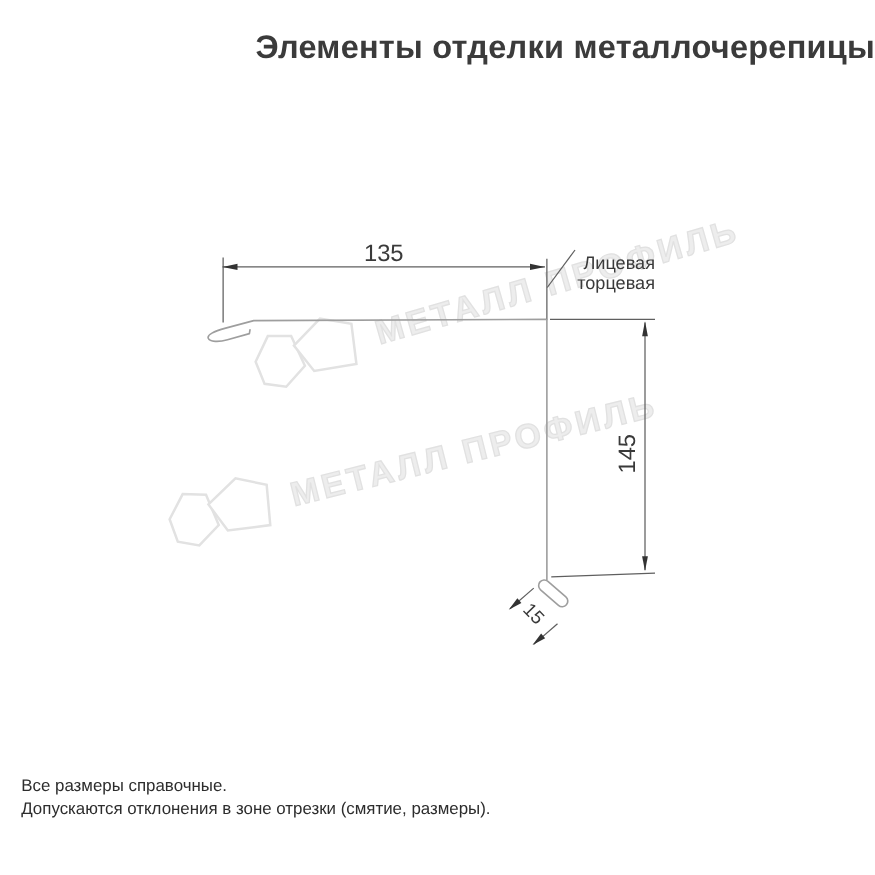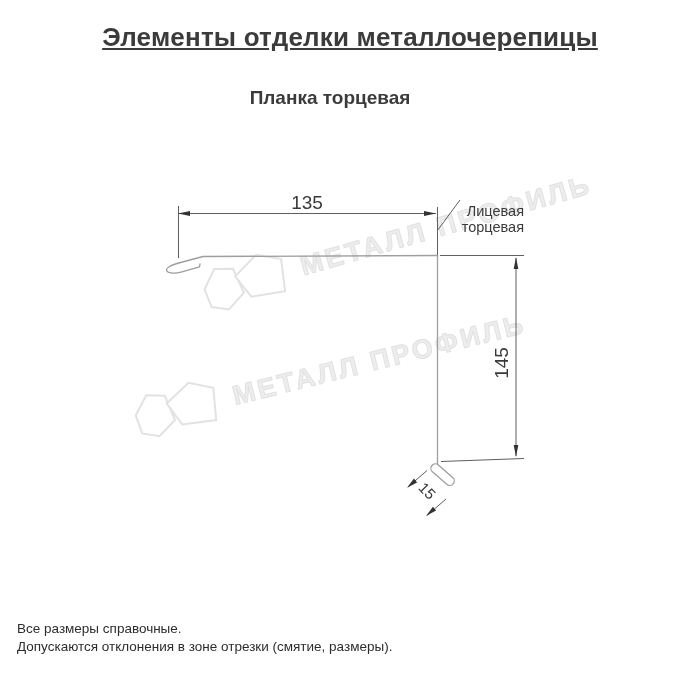--- a/index.html
+++ b/index.html
@@ -1,22 +1,22 @@
 <!DOCTYPE html>
 <html><head>
 <meta charset="utf-8">
 <style>
   html,body{margin:0;padding:0;}
   body{width:700px;height:700px;background:#ffffff;overflow:hidden;
        font-family:"Liberation Sans","DejaVu Sans",sans-serif;}
   .page{position:relative;width:700px;height:700px;background:#fff;}
 
   
-  .title{position:absolute;top:22px;left:0;width:700px;text-align:center;
-         font-size:26px;font-weight:bold;color:#3b3b3b;letter-spacing:.2px;text-decoration:underline;}
+  .title{position:absolute;top:22px;left:0;width:700px;text-align:right;
+         font-size:26px;font-weight:bold;color:#3b3b3b;letter-spacing:.2px;}
   .subtitle{position:absolute;top:86px;left:0;width:660px;text-align:center;color:#3b3b3b;}
   .product-name{font-size:19px;font-weight:bold;line-height:24px;}
   .product-code{font-size:20px;font-weight:bold;line-height:25px;}
 
   
   .watermark{position:absolute;display:flex;align-items:center;gap:7px;
              z-index:1;transform-origin:left center;pointer-events:none;}
   .wm-text{font-size:27px;font-weight:bold;letter-spacing:3px;white-space:nowrap;
            color:#ededed;-webkit-text-stroke:1px #e1e1e1;}
   .wm-logo polygon{fill:#ffffff;stroke:#e2e2e2;stroke-width:2;}
@@ -33,21 +33,20 @@
   .notes{position:absolute;left:17px;top:620px;font-size:13.5px;
          line-height:17.5px;color:#2d2d2d;}
 </style>
 </head>
 <body>
 
 <div class="page">
 
   <div class="title">Элементы отделки металлочерепицы</div>
   <div class="subtitle">
-    <div class="product-name">Планка торцевая</div>
   </div>
 
   <div class="watermark wm-upper">
     <svg class="wm-logo" width="95" height="58" viewBox="0 0 95 58">
       <polygon points="3,24 18,7 36,12 40,38 21,50 5,43"></polygon>
       <polygon points="36,20 62,5 85,16 80,48 46,44"></polygon>
     </svg>
     <span class="wm-text">МЕТАЛЛ ПРОФИЛЬ</span>
   </div>
 

